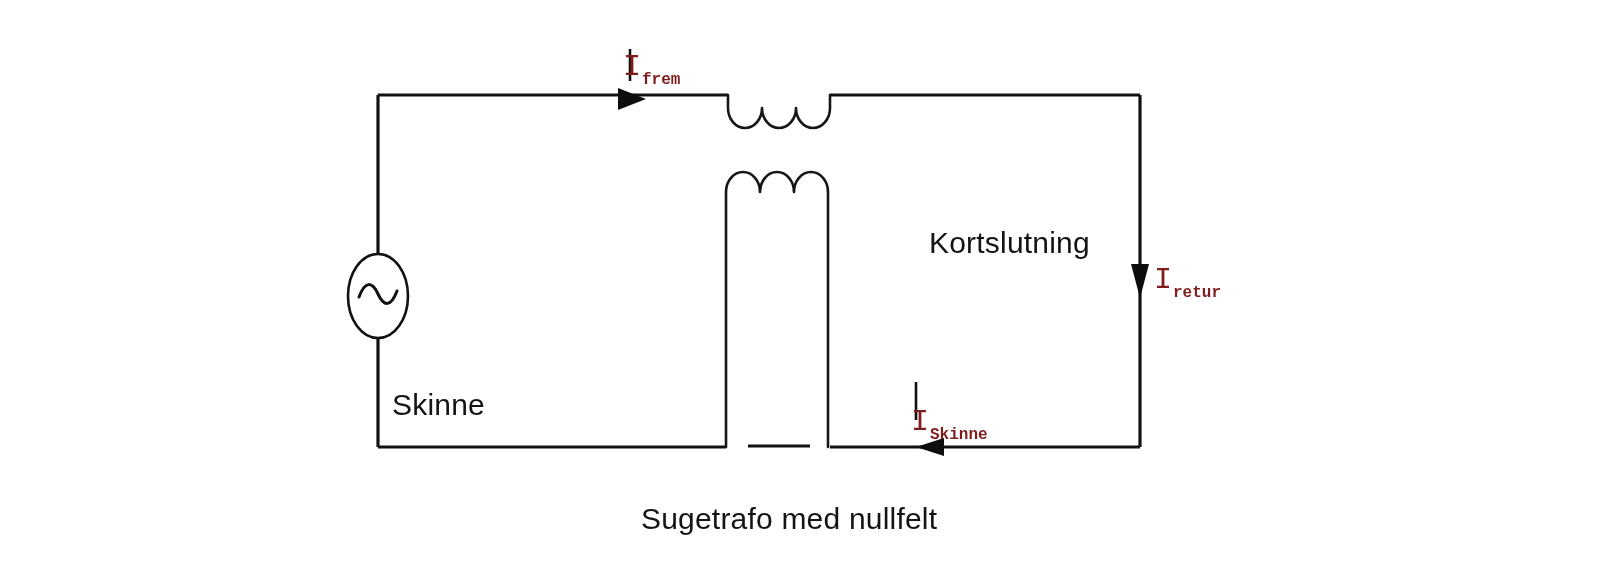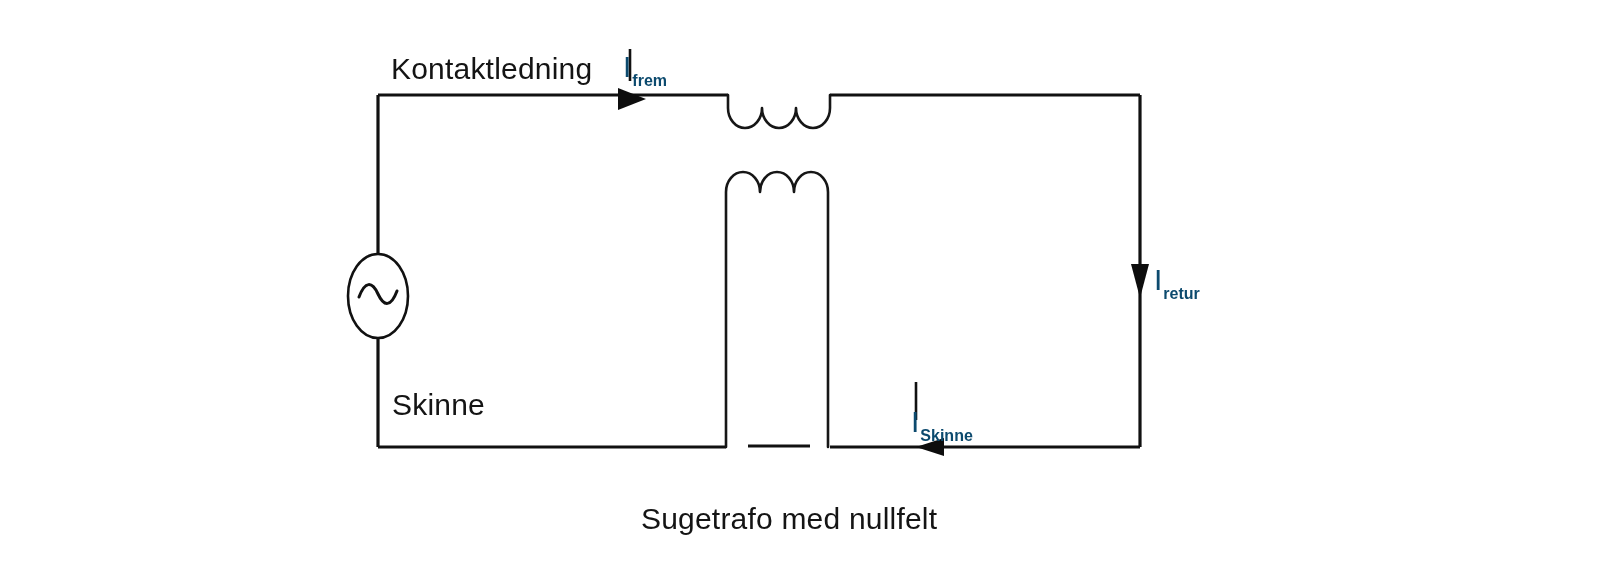--- a/index.html
+++ b/index.html
@@ -72,23 +72,23 @@
   .lbl-main {
     font-size: 30px;
     font-weight: 400;
   }
   .lbl-caption {
     font-size: 30px;
     font-weight: 400;
   }
   .cur {
     position: absolute;
-    color: #0c4a6e;
+    color: #7f1d1d;
     white-space: nowrap;
-    font-family: Liberation Sans, sans-serif;
+    font-family: Liberation Mono, monospace;
     line-height: 1;
   }
   .cur .base {
     font-size: 30px;
   }
   .cur .sub {
     font-size: 16px;
     vertical-align: sub;
     position: relative;
     top: 5px;
@@ -150,22 +150,22 @@
     <path class="tick" d="M 630 49 L 630 81"></path>
 
     <polygon class="arrowhead" points="1131,264 1149,264 1140,298"></polygon>
 
     <polygon class="arrowhead" points="944,438 916,447 944,456"></polygon>
 
     <path class="tick" d="M 916 382 L 916 420"></path>
 
   </svg>
 
-  <div id="lbl-kontaktledning" class="lbl lbl-main">Kontaktledning</div>
 
+  <div id="lbl-kortslutning" class="lbl lbl-main">Kortslutning</div>
 
   <div id="lbl-skinne" class="lbl lbl-main">Skinne</div>
 
   <div id="lbl-caption" class="lbl lbl-caption">Sugetrafo med nullfelt</div>
 
   <div id="cur-frem" class="cur">
     <span class="base">I</span><span class="sub">frem</span>
   </div>
 
   <div id="cur-retur" class="cur">

